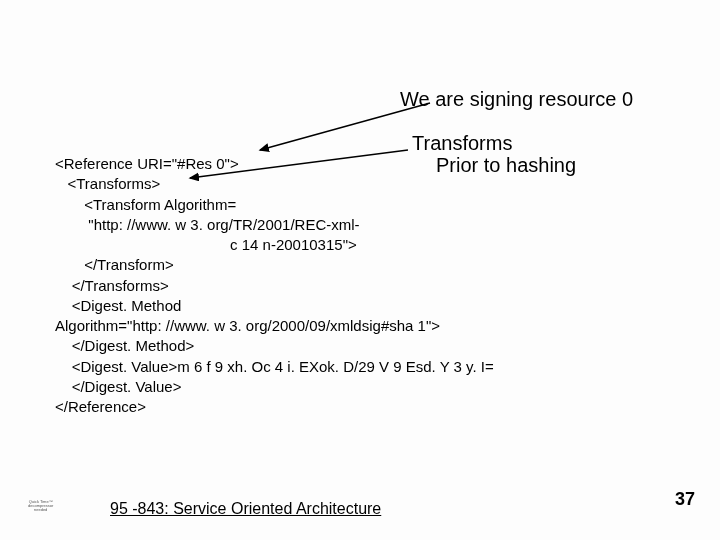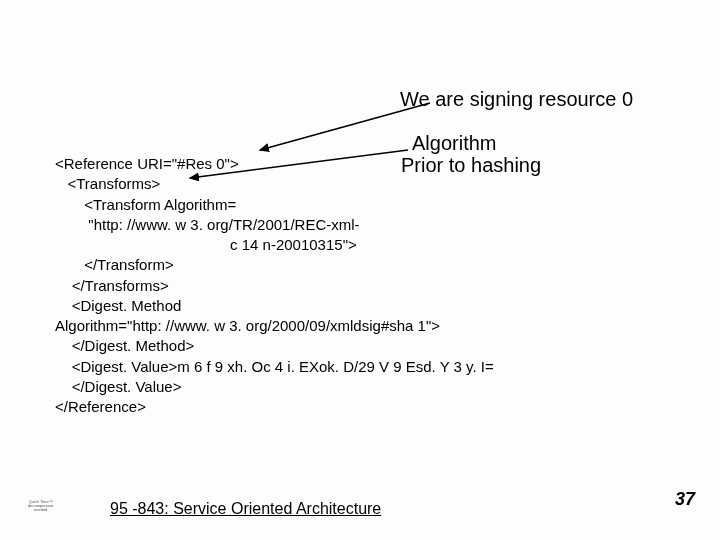--- a/index.html
+++ b/index.html
@@ -39,21 +39,20 @@
   .footer-left .course {
     text-decoration: underline;
   }
   .slide-number {
     position: absolute;
     right: 25px;
     bottom: 30px;
     font-size: 18px;
     font-weight: bold;
     color: #000;
-    font-style: italic;
   }
   .tiny-mark {
     position: absolute;
     left: 28px;
     bottom: 28px;
     font-size: 4px;
     color: #555;
     line-height: 1;
     text-align: center;
   }
@@ -61,22 +60,22 @@
     position: absolute;
     left: 0;
     top: 0;
     pointer-events: none;
   }
 </style>
 </head>
 <body>
 
 <div class="annotation" style="left:400px; top:88px;">We are signing resource 0</div>
-<div class="annotation" style="left:412px; top:132px;">Algorithm</div>
-<div class="annotation" style="left:401px; top:154px;">Prior to hashing</div>
+<div class="annotation" style="left:412px; top:132px;">Transforms</div>
+<div class="annotation" style="left:436px; top:154px;">Prior to hashing</div>
 
 <svg class="arrows" width="720" height="540">
   <defs>
     <marker id="arrowhead" markerWidth="8" markerHeight="8" refX="6" refY="3" orient="auto">
       <polygon points="0 0, 7 3, 0 6" fill="#000"></polygon>
     </marker>
   </defs>
 
   <line x1="430" y1="103" x2="260" y2="150" stroke="#000" stroke-width="1.5" marker-end="url(#arrowhead)"></line>
 

